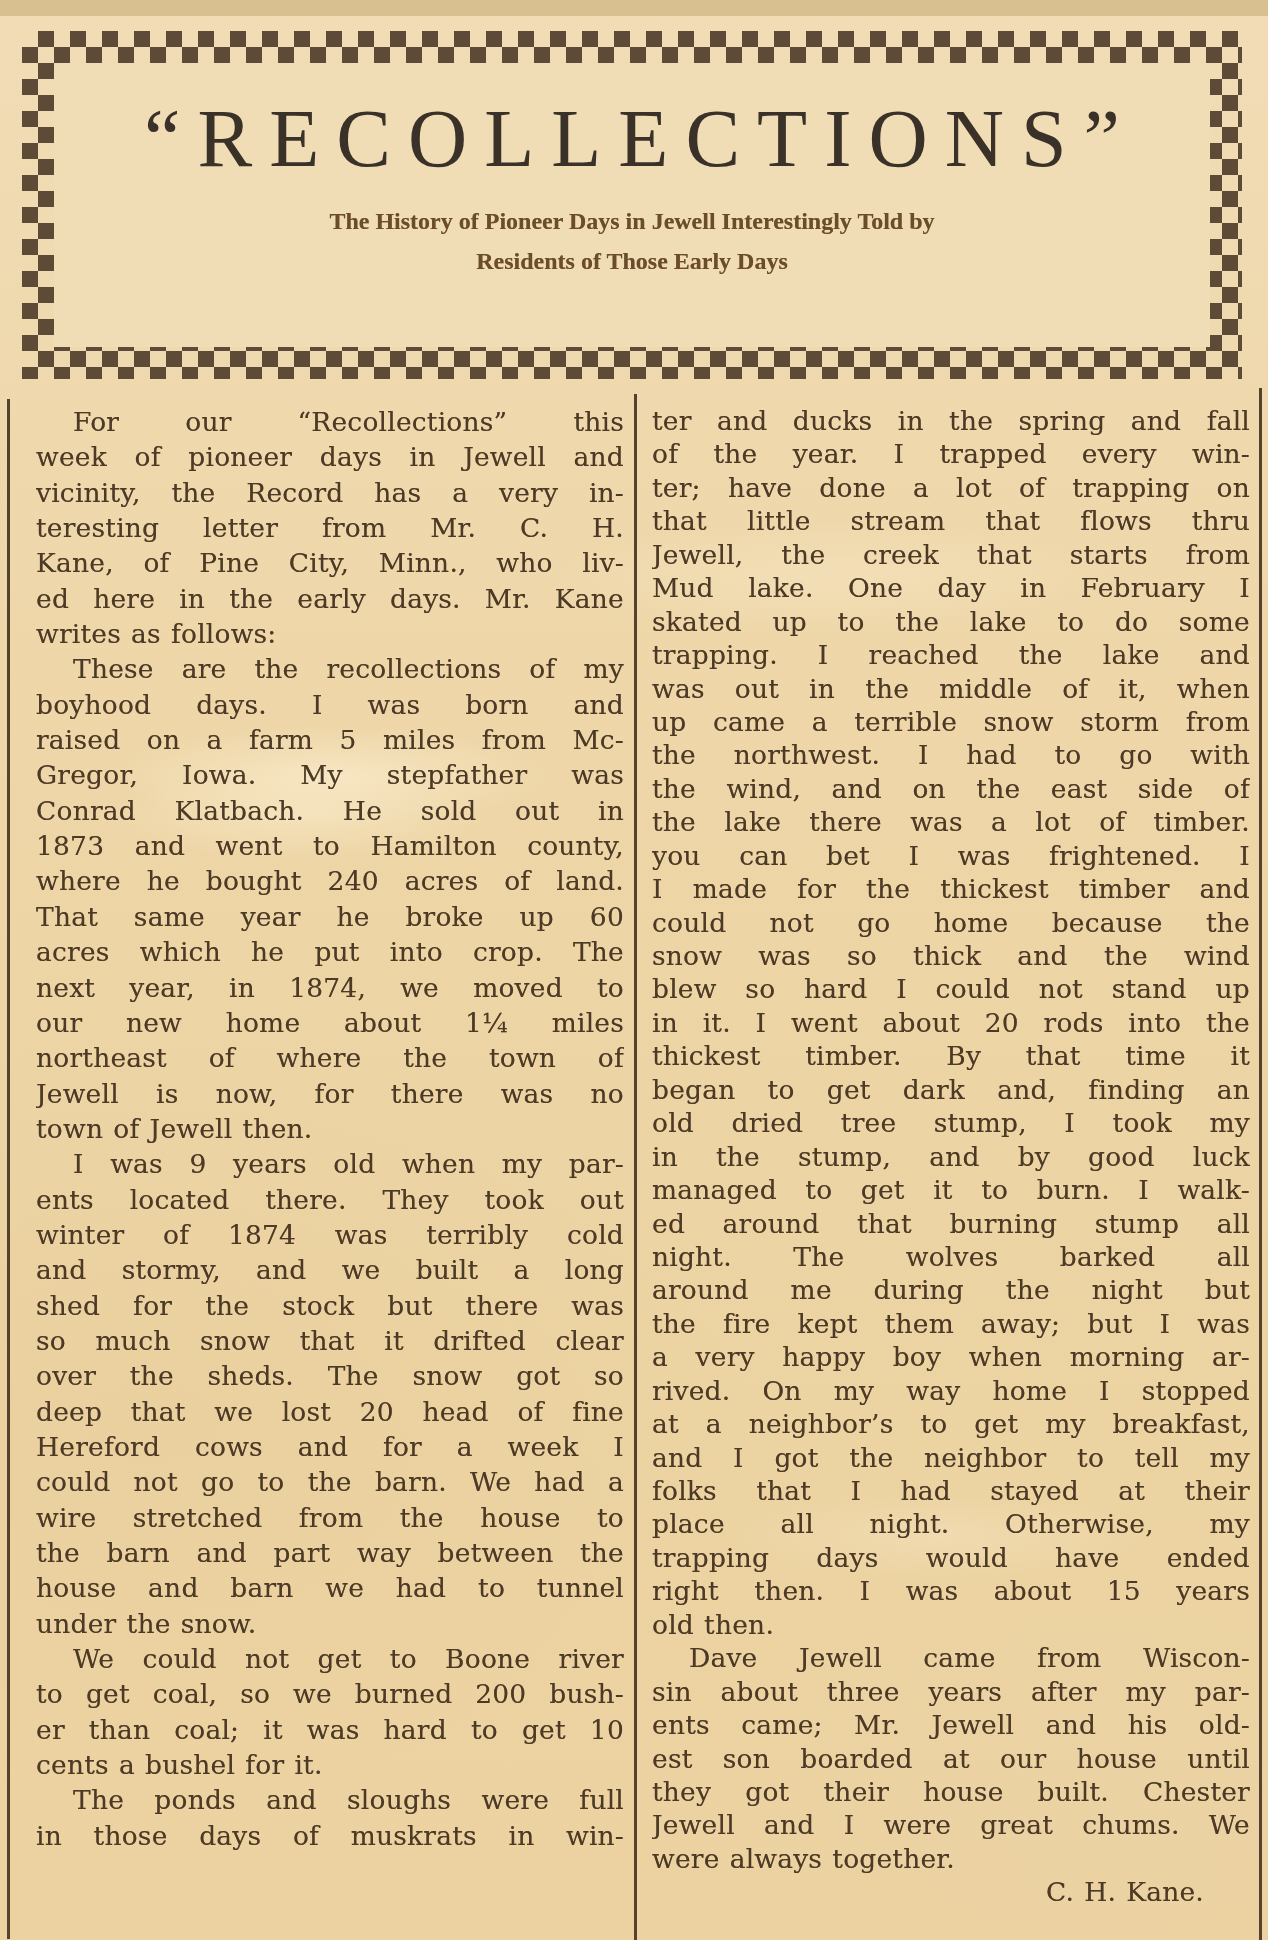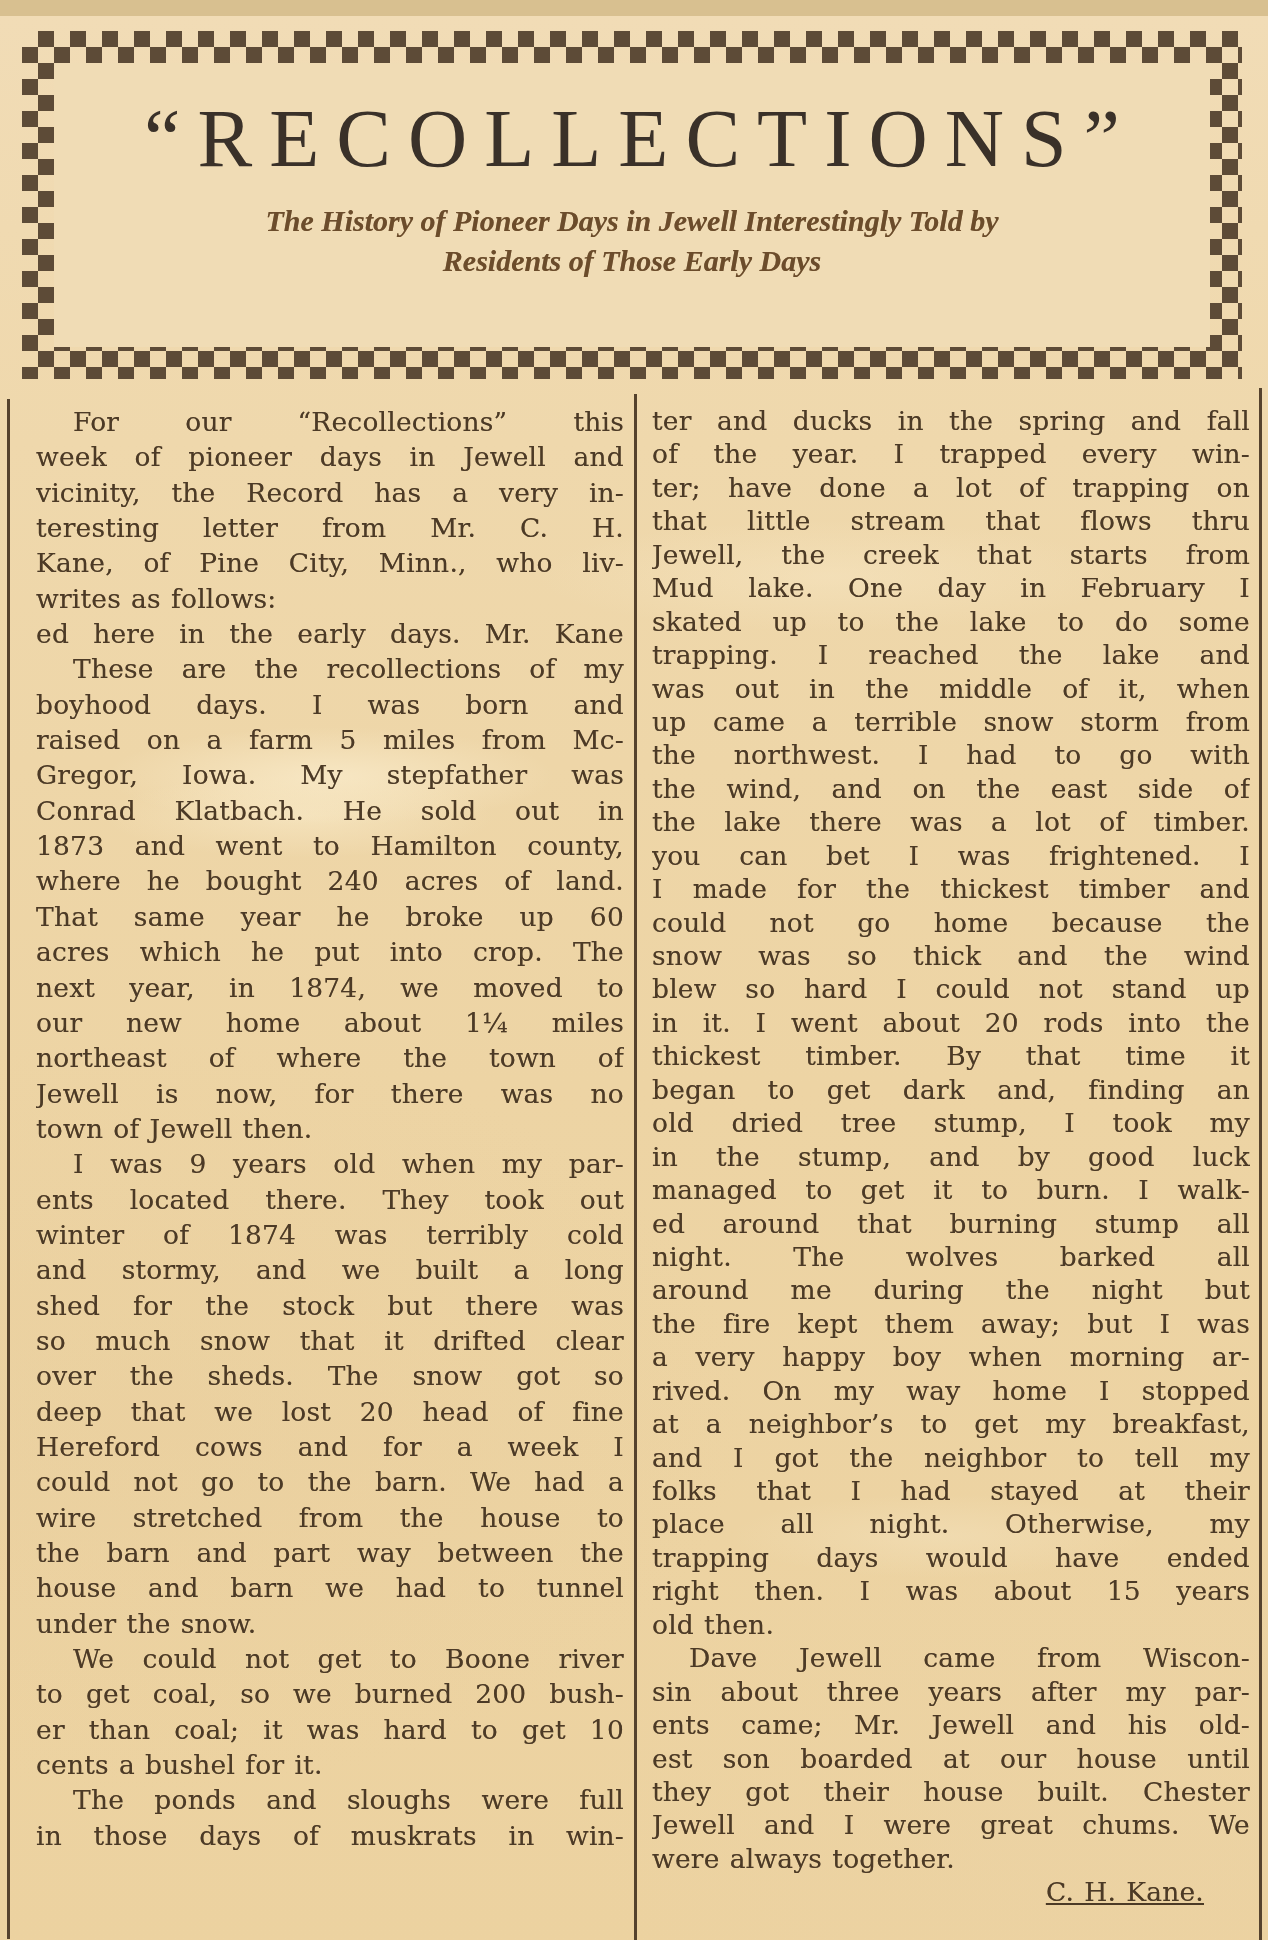--- a/index.html
+++ b/index.html
@@ -40,23 +40,22 @@
     font-weight: 400;
     font-size: 82px;
     line-height: 1.02;
     letter-spacing: 17px;
     text-indent: 17px;
     text-align: center;
     color: var(--title_ink, #3a3129);
   }
   .subtitle {
     font-family: "Liberation Serif", "DejaVu Serif", serif;
-    font-style: italic;
     font-weight: bold;
-    font-size: 30px;
+    font-size: 24px;
     line-height: 40px;
     text-align: center;
     color: var(--subtitle_ink, #6b4c2b);
     text-shadow: 0 0 0.5px rgba(107,76,43,0.55);
   }
   .subtitle.first { margin-top: 20px; }
 
   
   .rule {
     position: absolute;
@@ -95,21 +94,20 @@
   .col1 .line { height: 35.35px; line-height: 35.35px; }
   .col2 .line { height: 33.45px; line-height: 33.45px; }
 
   .line.indent { text-indent: 37px; }
   .line.end    { text-align-last: left; }
   .line.sig {
     text-align: center;
     text-align-last: right;
     padding-right: 46px;
     box-sizing: border-box;
-    text-decoration: underline;
   }
 </style>
 </head>
 <body>
 
 <div class="page">
 
   <div class="header-frame">
     <div class="header-inner">
       <h1 class="title">“RECOLLECTIONS”</h1>
@@ -121,22 +119,22 @@
   <div class="rule rule-left"></div>
   <div class="rule rule-mid"></div>
   <div class="rule rule-right"></div>
 
   <div class="col col1" id="col1">
       <div class="line indent">For our “Recollections” this</div>
       <div class="line">week of pioneer days in Jewell and</div>
       <div class="line">vicinity, the Record has a very in-</div>
       <div class="line">teresting letter from Mr. C. H.</div>
       <div class="line">Kane, of Pine City, Minn., who liv-</div>
+      <div class="line">ed here in the early days. Mr. Kane</div>
       <div class="line end">writes as follows:</div>
-      <div class="line">ed here in the early days. Mr. Kane</div>
       <div class="line indent">These are the recollections of my</div>
       <div class="line">boyhood days. I was born and</div>
       <div class="line">raised on a farm 5 miles from Mc-</div>
       <div class="line">Gregor, Iowa. My stepfather was</div>
       <div class="line">Conrad Klatbach. He sold out in</div>
       <div class="line">1873 and went to Hamilton county,</div>
       <div class="line">where he bought 240 acres of land.</div>
       <div class="line">That same year he broke up 60</div>
       <div class="line">acres which he put into crop. The</div>
       <div class="line">next year, in 1874, we moved to</div>

